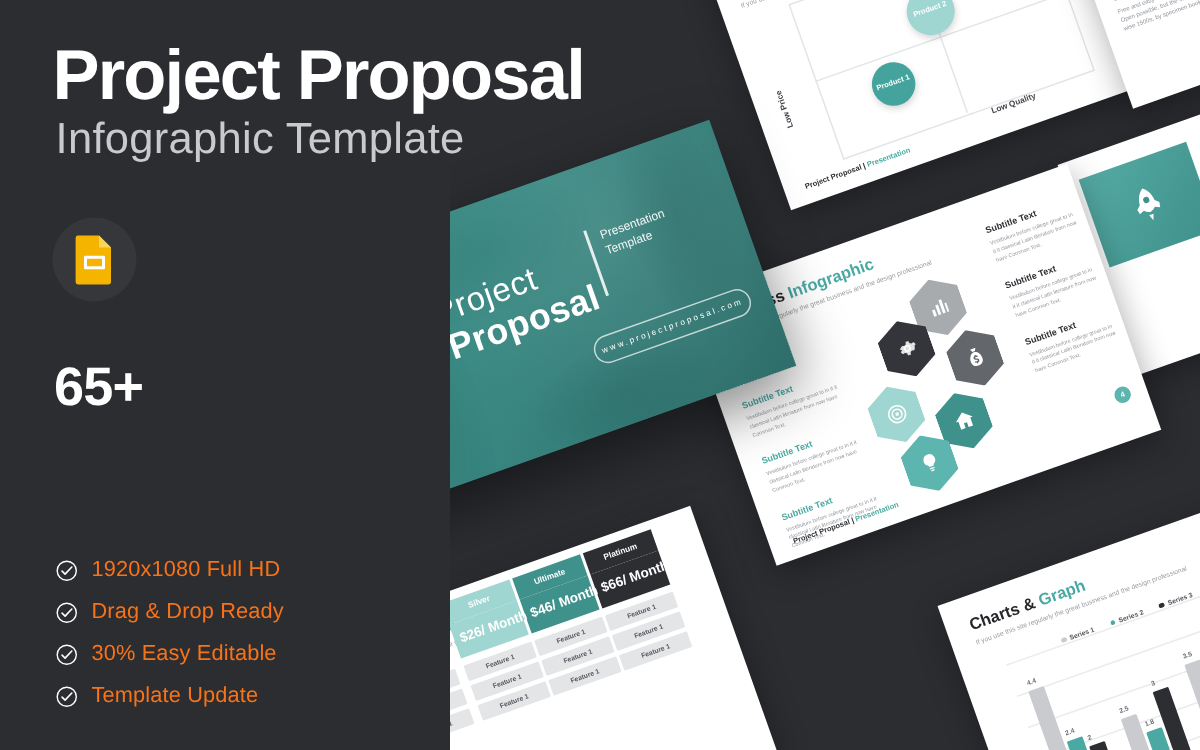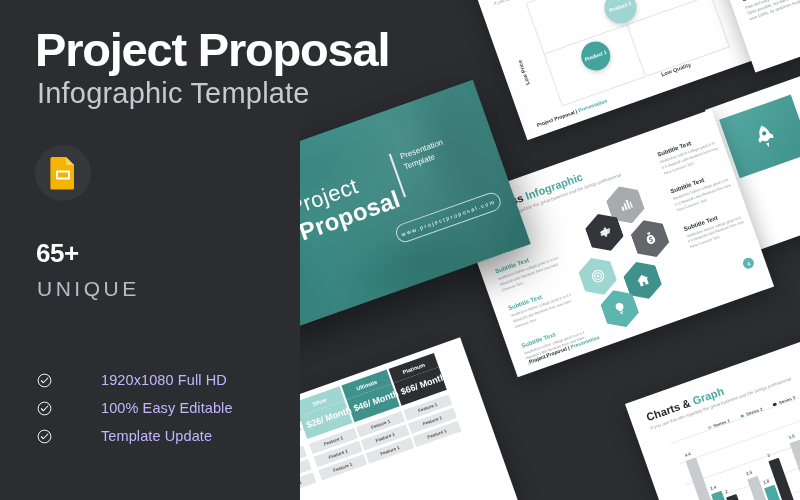--- a/index.html
+++ b/index.html
@@ -54,21 +54,21 @@
     border-radius: 50%;
     background: #35373b;
     display: flex;
     align-items: center;
     justify-content: center;
   }
 
   .count-big {
     position: absolute;
     left: 36px; top: 240px;
-    font-size: 26px;
+    font-size: 36px;
     font-weight: 700;
     letter-spacing: -0.5px;
     line-height: 1;
     color: #ffffff;
   }
   .count-unique {
     position: absolute;
     left: 37px; top: 278px;
     font-size: 21px;
     font-weight: 300;
@@ -99,24 +99,23 @@
   }
   .feature-row .chk {
     width: 15px; height: 15px;
     margin-right: 9px;
     flex: 0 0 auto;
     display: block;
   }
   .feature-row .flabel {
     font-size: 14.5px;
     font-weight: 400;
-    color: #c4b5fd;
+    color: #f97316;
     letter-spacing: 0.1px;
     white-space: nowrap;
-    margin-left: 40px;
   }
 
   
   .slide {
     position: absolute;
     background: #ffffff;
     overflow: hidden;
     box-shadow: 0 6px 22px rgba(0,0,0,0.33);
   }
   .rot { transform-origin: 0 0; }
@@ -524,40 +523,46 @@
     <div class="slides-badge">
       <svg width="30" height="34" viewBox="0 0 30 34">
         <path d="M4 1h14l8 8v23a1.6 1.6 0 01-1.6 1.6H4A1.6 1.6 0 012.4 32V2.6A1.6 1.6 0 014 1z" fill="#f4b400"></path>
         <path d="M18 1l8 8h-8z" fill="#fbd456"></path>
         <rect x="8" y="14.5" width="14" height="9" rx="0.8" fill="#ffffff"></rect>
         <rect x="10" y="16.5" width="10" height="5" fill="#f4b400"></rect>
       </svg>
     </div>
 
     <div class="count-big">65+</div>
-    <div class="count-unique">UNIQUE</div>
 
     <div class="feature-list">
       <div class="feature-row">
         <svg class="chk" viewBox="0 0 24 24">
           <circle cx="12" cy="12" r="10.2" fill="none" stroke="#ffffff" stroke-width="1.5"></circle>
           <path d="M7 12.4l3.2 3.2L17.4 8" fill="none" stroke="#ffffff" stroke-width="1.7" stroke-linecap="round" stroke-linejoin="round"></path>
         </svg>
         <span class="flabel">1920x1080 Full HD</span>
       </div>
       <div class="feature-row">
         <svg class="chk" viewBox="0 0 24 24">
           <circle cx="12" cy="12" r="10.2" fill="none" stroke="#ffffff" stroke-width="1.5"></circle>
           <path d="M7 12.4l3.2 3.2L17.4 8" fill="none" stroke="#ffffff" stroke-width="1.7" stroke-linecap="round" stroke-linejoin="round"></path>
         </svg>
-        <span class="flabel">100% Easy Editable</span>
+        <span class="flabel">Drag &amp; Drop Ready</span>
       </div>
       <div class="feature-row">
         <svg class="chk" viewBox="0 0 24 24">
           <circle cx="12" cy="12" r="10.2" fill="none" stroke="#ffffff" stroke-width="1.5"></circle>
           <path d="M7 12.4l3.2 3.2L17.4 8" fill="none" stroke="#ffffff" stroke-width="1.7" stroke-linecap="round" stroke-linejoin="round"></path>
         </svg>
+        <span class="flabel">30% Easy Editable</span>
+      </div>
+      <div class="feature-row">
+        <svg class="chk" viewBox="0 0 24 24">
+          <circle cx="12" cy="12" r="10.2" fill="none" stroke="#ffffff" stroke-width="1.5"></circle>
+          <path d="M7 12.4l3.2 3.2L17.4 8" fill="none" stroke="#ffffff" stroke-width="1.7" stroke-linecap="round" stroke-linejoin="round"></path>
+        </svg>
         <span class="flabel">Template Update</span>
       </div>
     </div>
   </div>
 
 </div>
 
 </body></html>

